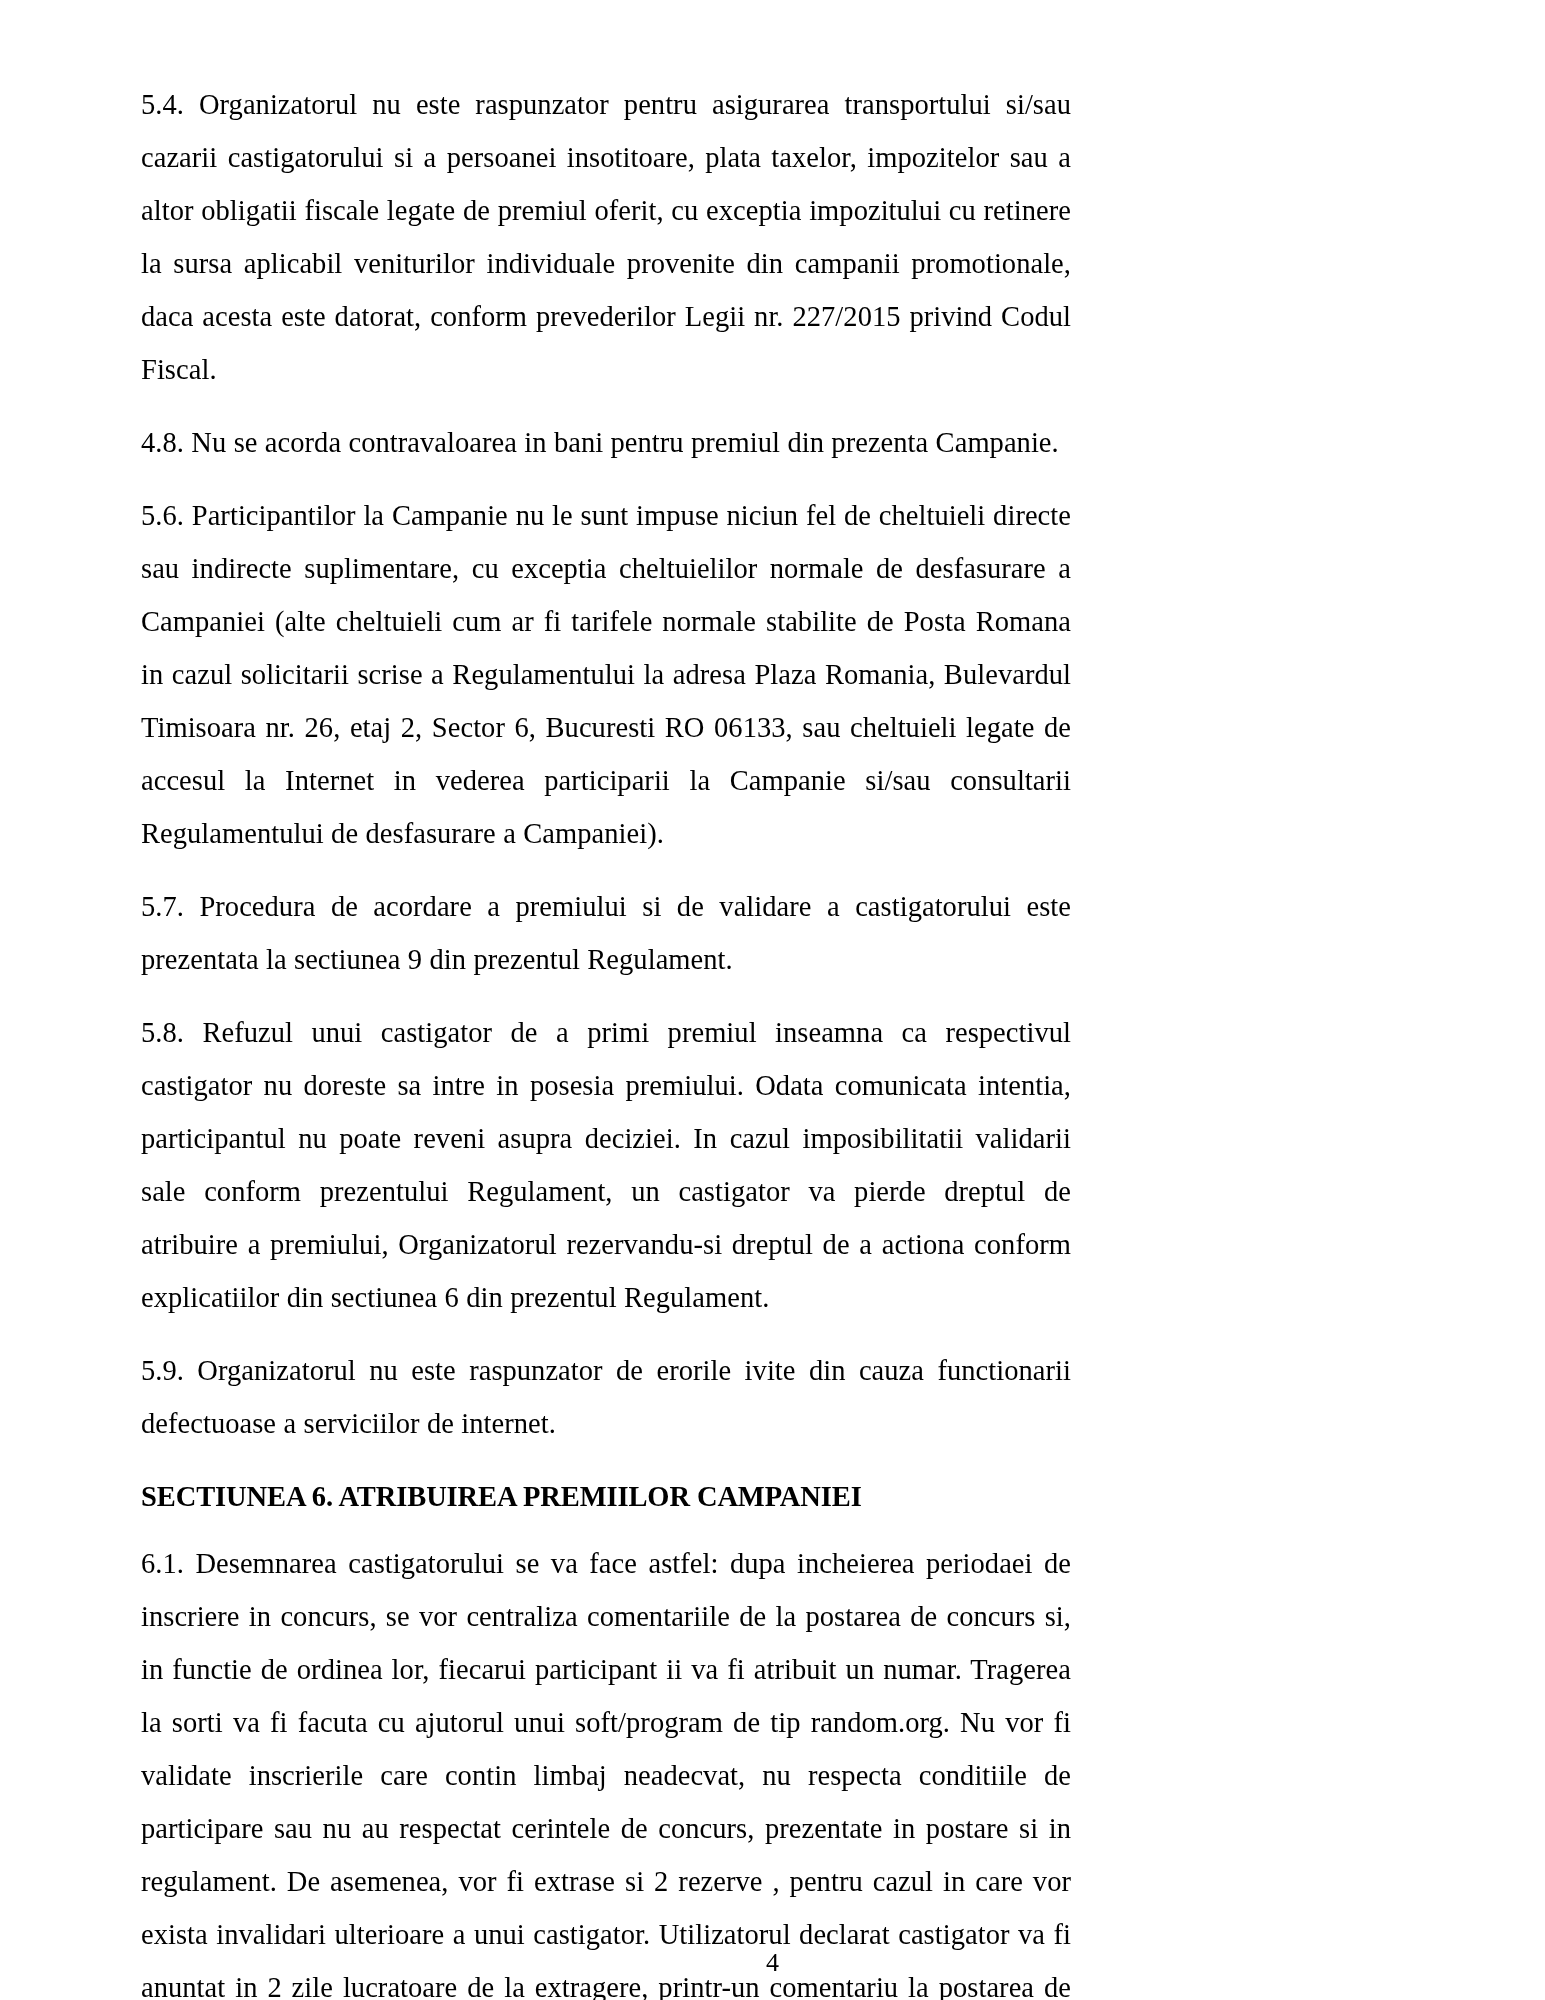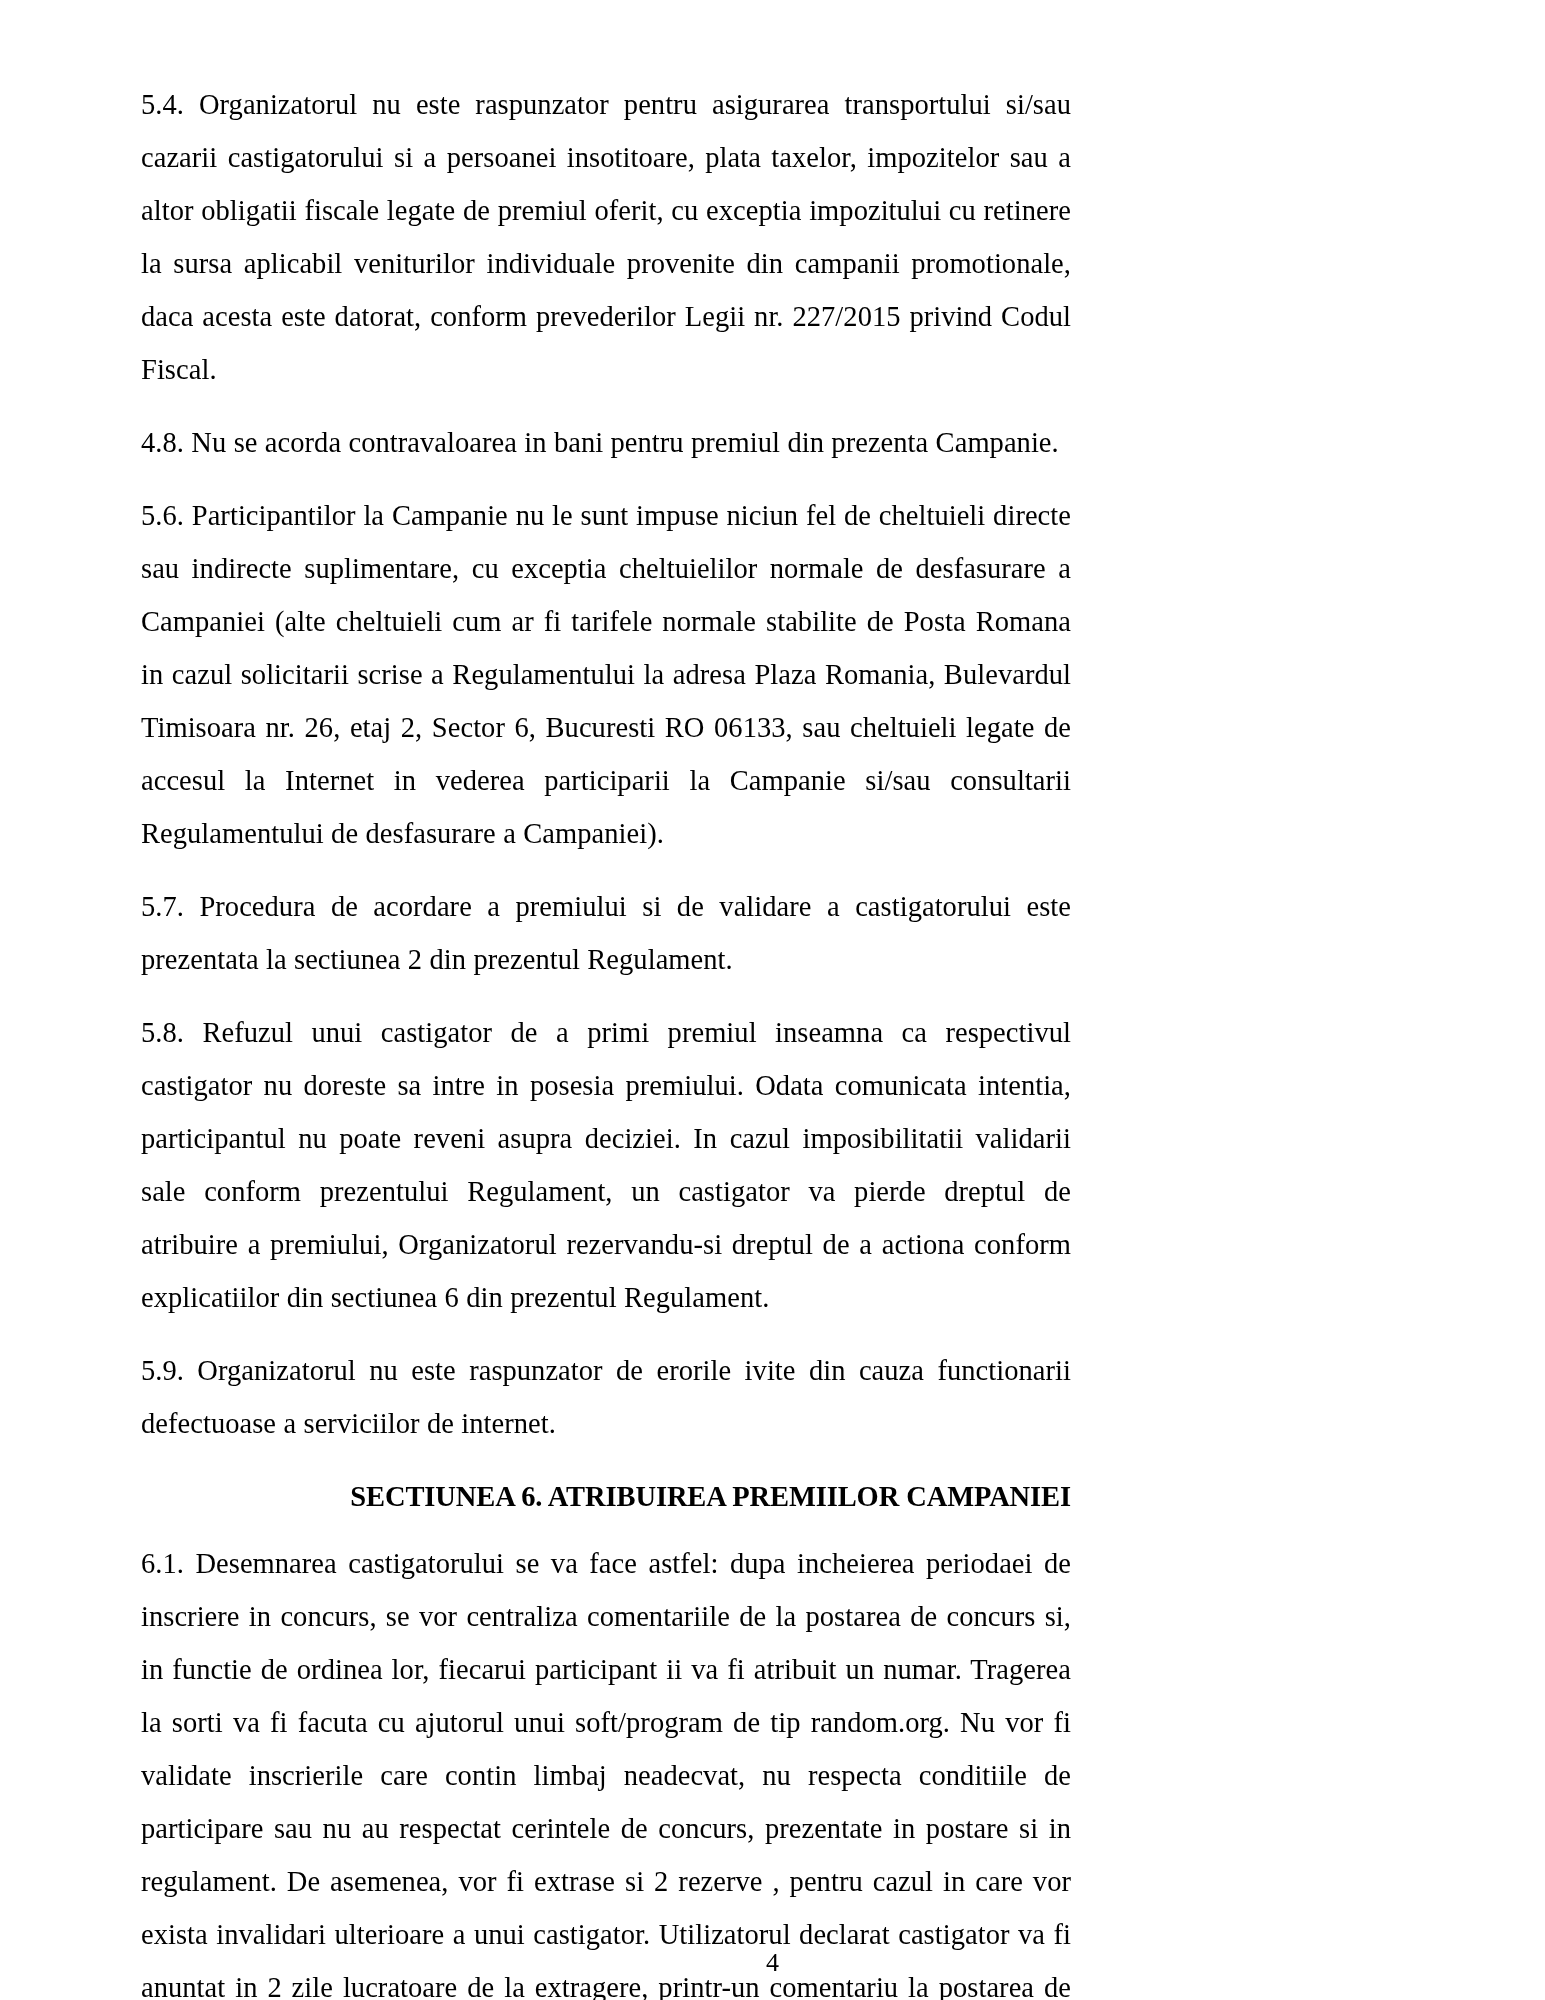--- a/index.html
+++ b/index.html
@@ -39,21 +39,21 @@
     letter-spacing: 0.05px;
     word-spacing: 0.2px;
     -webkit-hyphens: none;
     hyphens: none;
   }
   h2.section-heading {
     margin: 0 0 14px 0;
     font-size: 28.5px;
     line-height: 53px;
     font-weight: bold;
-    text-align: right;
+    text-align: left;
     letter-spacing: -0.1px;
   }
   .page-number {
     position: absolute;
     left: 0;
     top: 1948px;
     width: 1545px;
     text-align: center;
     font-size: 26px;
     line-height: 30px;
@@ -69,21 +69,21 @@
 
 <div class="page">
   <div class="content">
 
     <p class="para">5.4. Organizatorul nu este raspunzator pentru asigurarea transportului si/sau cazarii castigatorului si a persoanei insotitoare, plata taxelor, impozitelor sau a altor obligatii fiscale legate de premiul oferit, cu exceptia impozitului cu retinere la sursa aplicabil veniturilor individuale provenite din campanii promotionale, daca acesta este datorat, conform prevederilor Legii nr. 227/2015 privind Codul Fiscal.</p>
 
     <p class="para gap-sm">4.8. Nu se acorda contravaloarea in bani pentru premiul din prezenta Campanie.</p>
 
     <p class="para gap-md">5.6. Participantilor la Campanie nu le sunt impuse niciun fel de cheltuieli directe sau indirecte suplimentare, cu exceptia cheltuielilor normale de desfasurare a Campaniei (alte cheltuieli cum ar fi tarifele normale stabilite de Posta Romana in cazul solicitarii scrise a Regulamentului la adresa Plaza Romania, Bulevardul Timisoara nr. 26, etaj 2, Sector 6, Bucuresti RO 06133, sau cheltuieli legate de accesul la Internet in vederea participarii la Campanie si/sau consultarii Regulamentului de desfasurare a Campaniei).</p>
 
-    <p class="para gap-sm">5.7. Procedura de acordare a premiului si de validare a castigatorului este prezentata la sectiunea 2 din prezentul Regulament.</p>
+    <p class="para gap-sm">5.7. Procedura de acordare a premiului si de validare a castigatorului este prezentata la sectiunea 9 din prezentul Regulament.</p>
 
     <p class="para gap-md">5.8. Refuzul unui castigator de a primi premiul inseamna ca respectivul castigator nu doreste sa intre in posesia premiului. Odata comunicata intentia, participantul nu poate reveni asupra deciziei. In cazul imposibilitatii validarii sale conform prezentului Regulament, un castigator va pierde dreptul de atribuire a premiului, Organizatorul rezervandu-si dreptul de a actiona conform explicatiilor din sectiunea 6 din prezentul Regulament.</p>
 
     <p class="para gap-sm">5.9. Organizatorul nu este raspunzator de erorile ivite din cauza functionarii defectuoase a serviciilor de internet.</p>
 
     <h2 class="section-heading">SECTIUNEA 6. ATRIBUIREA PREMIILOR CAMPANIEI</h2>
 
     <p class="para">6.1. Desemnarea castigatorului se va face astfel: dupa incheierea periodaei de inscriere in concurs, se vor centraliza comentariile de la postarea de concurs si, in functie de ordinea lor, fiecarui participant ii va fi atribuit un numar. Tragerea la sorti va fi facuta cu ajutorul unui soft/program de tip random.org. Nu vor fi validate inscrierile care contin limbaj neadecvat, nu respecta conditiile de participare sau nu au respectat cerintele de concurs, prezentate in postare si in regulament. De asemenea, vor fi extrase si 2 rezerve , pentru cazul in care vor exista invalidari ulterioare a unui castigator. Utilizatorul declarat castigator va fi anuntat in 2 zile lucratoare de la extragere, printr-un comentariu la postarea de concurs.</p>
 
   </div>

